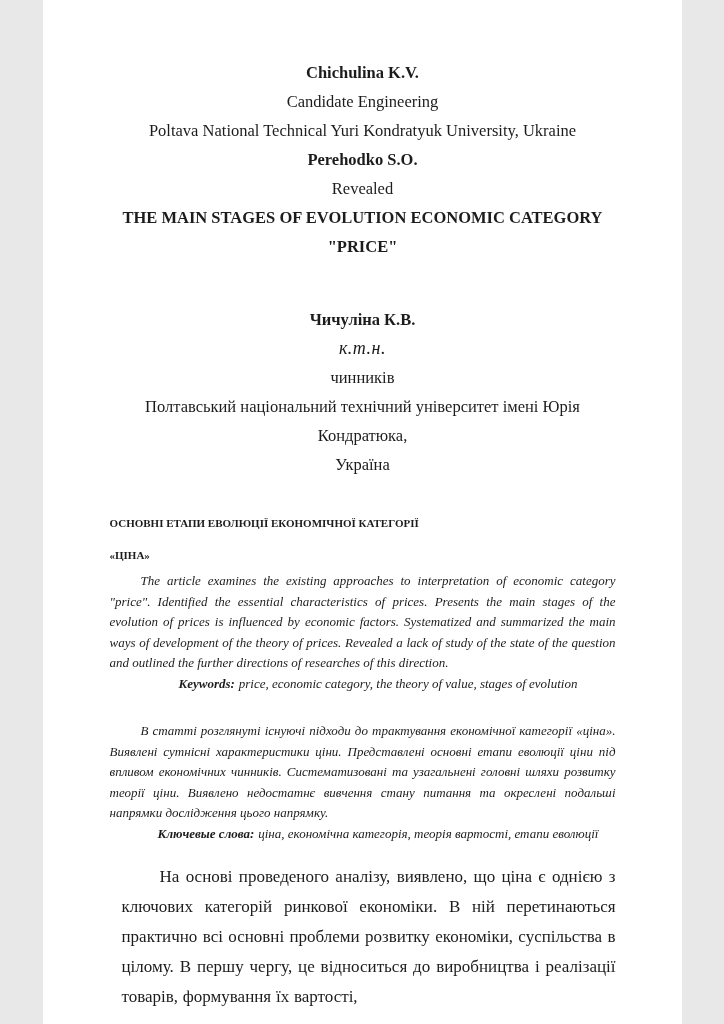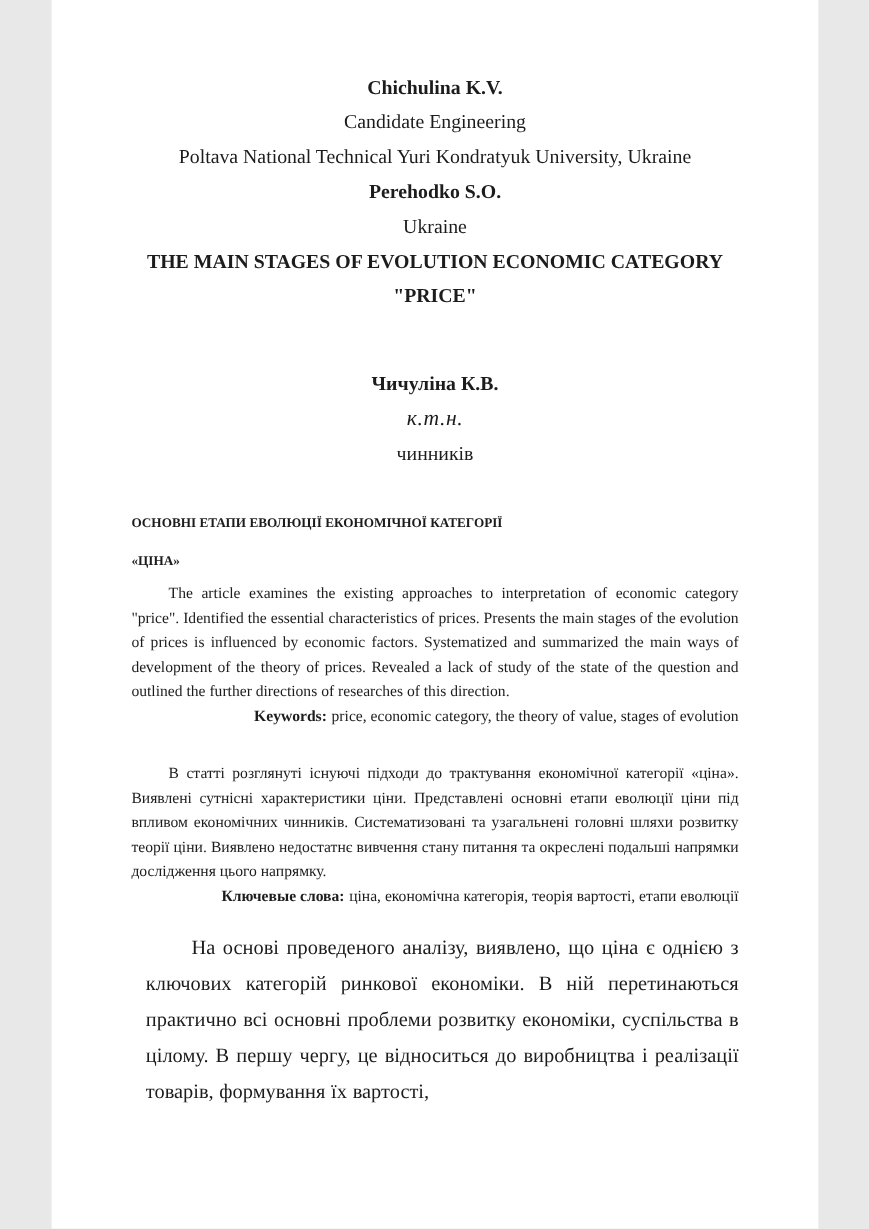--- a/index.html
+++ b/index.html
@@ -21,24 +21,25 @@
   .uk-header { margin-top: 44px; }
   .degree-small { font-size: 18px; letter-spacing: 0.5px; font-style: italic; }
   .title-uk { margin-top: 28px; }
   .title-uk .tline {
     font-size: 11px; line-height: 32px; text-align: left; font-weight: bold;
   }
   .abstract-par {
     margin: 0;
     font-size: 13px;
     line-height: 20.5px;
+    font-style: italic;
     text-align: justify;
     text-indent: 31px;
   }
-  .kw-line { text-align: right; }
+  .kw-line { text-align: center; }
   .kw-label { font-weight: bold; margin-right: 0.3em; }
   .uk-abstract { margin-top: 27px; }
   .body-par {
     margin: 18px 0 0 12px;
     font-size: 17px;
     line-height: 30px;
     text-align: justify;
     text-indent: 38px;
     word-spacing: 0.5px;
   }
@@ -46,29 +47,31 @@
 </head>
 <body>
 
 <div class="page">
 
   <div>
     <div class="hline bold">Chichulina K.V.</div>
     <div class="hline">Candidate Engineering</div>
     <div class="hline italic">Poltava National Technical Yuri Kondratyuk University, Ukraine</div>
     <div class="hline bold">Perehodko S.O.</div>
-    <div class="hline">Ukraine</div>
+    <div class="hline">Revealed</div>
     <div class="hline bold">THE MAIN STAGES OF EVOLUTION ECONOMIC CATEGORY</div>
     <div class="hline bold">"PRICE"</div>
   </div>
 
   <div class="uk-header">
     <div class="hline bold">Чичуліна К.В.</div>
     <div class="hline degree-small">к.т.н.</div>
     <div class="hline">чинників</div>
+    <div class="hline italic">Полтавський національний технічний університет імені Юрія Кондратюка,</div>
+    <div class="hline italic">Україна</div>
   </div>
 
   <div class="title-uk">
     <div class="tline">ОСНОВНІ ЕТАПИ ЕВОЛЮЦІЇ ЕКОНОМІЧНОЇ КАТЕГОРІЇ</div>
     <div class="tline">«ЦІНА»</div>
   </div>
 
   <div>
     <p class="abstract-par">The article examines the existing approaches to interpretation of economic category "price". Identified the essential characteristics of prices. Presents the main stages of the evolution of prices is influenced by economic factors. Systematized and summarized the main ways of development of the theory of prices. Revealed a lack of study of the state of the question and outlined the further directions of researches of this direction.</p>
     <p class="abstract-par kw-line">

